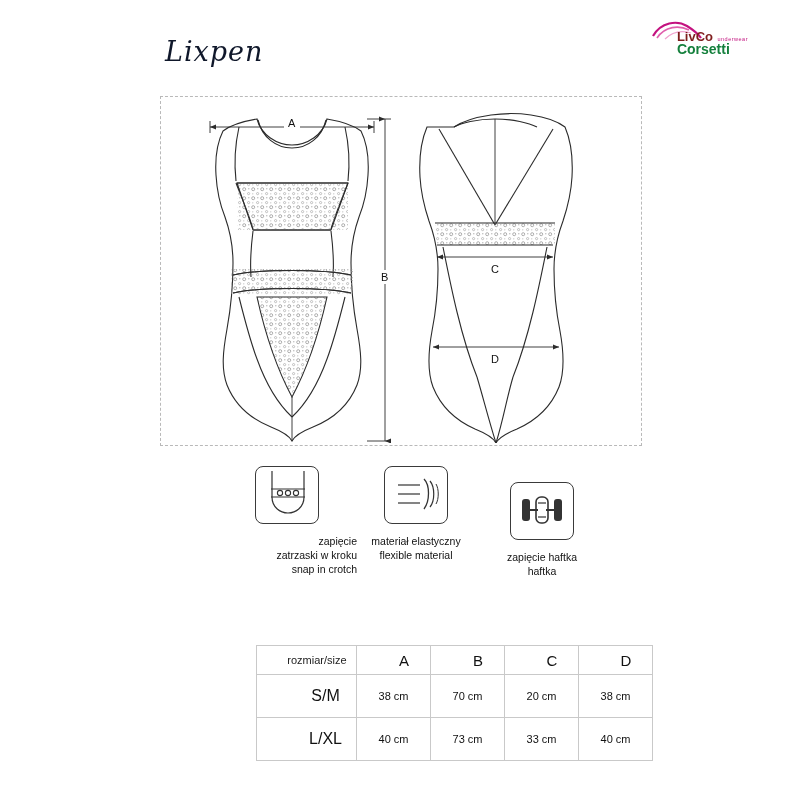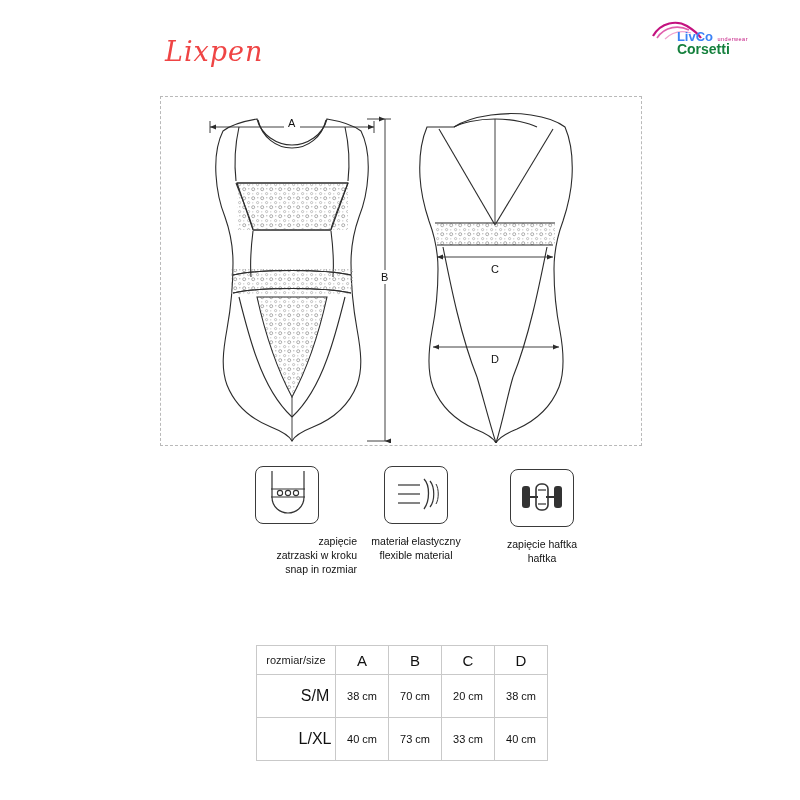--- a/index.html
+++ b/index.html
@@ -23,40 +23,40 @@
 
   
   .product-name {
     position: absolute;
     left: 165px;
     top: 36px;
     font-family: "DejaVu Serif", serif;
     font-style: italic;
     font-size: 27px;
     letter-spacing: 1px;
-    color: #ef4444;
+    color: #0f172a;
   }
   .brand {
     position: absolute;
     right: 52px;
     top: 22px;
     width: 100px;
     height: 40px;
   }
   .brand-text {
     position: absolute;
     right: 0;
     top: 6px;
     text-align: left;
     line-height: 1.0;
   }
   .brand-livco {
     font-size: 13px;
     font-weight: bold;
-    color: #3b82f6;
+    color: #7f1d1d;
     letter-spacing: 0px;
   }
   .brand-sub {
     font-size: 5.5px;
     color: #c3127f;
     letter-spacing: .5px;
   }
   .brand-corsetti {
     font-size: 14px;
     font-weight: bold;
@@ -106,21 +106,21 @@
     position: relative;
     background: #fff;
   }
   .feature .cap {
     font-size: 10.5px;
     line-height: 1.35;
     color: #111;
   }
   .f1 { left: 17px;  top: 0; text-align: right; }
   .f2 { left: 146px; top: 0; }
-  .f3 { left: 272px; top: 3px; }
+  .f3 { left: 272px; top: 16px; }
 
   
   .size-table {
     position: absolute;
     left: 256px;
     top: 645px;
     border-collapse: collapse;
     font-size: 13px;
   }
   .size-table td, .size-table th {
@@ -145,21 +145,21 @@
   .size-table .sz {
     height: 42px;
     font-size: 16px;
     padding-left: 38px;
   }
   .size-table .val {
     height: 42px;
     font-size: 11px;
   }
   
-  .size-table tr:first-child td { border-top: 1px solid #c9c9c9; }
+  .size-table tr:first-child td { border-top: 1px solid #c9c9c9; padding-left: 21px; }
 </style>
 </head>
 <body>
 
 <div class="page">
 
   <div class="product-name">Lixpen</div>
 
   <div class="brand">
     <svg class="brand-swoosh" viewBox="0 0 52 20">
@@ -323,21 +323,21 @@
           <path d="M13,22 L47,22" stroke="#333" stroke-width="1.2"></path>
           <path d="M13,30 L47,30" stroke="#333" stroke-width="1.2"></path>
           <circle cx="22" cy="26" r="2.6" fill="none" stroke="#333" stroke-width="1.1"></circle>
           <circle cx="30" cy="26" r="2.6" fill="none" stroke="#333" stroke-width="1.1"></circle>
           <circle cx="38" cy="26" r="2.6" fill="none" stroke="#333" stroke-width="1.1"></circle>
         </svg>
       </div>
       <div class="cap">
         <div>zapięcie</div>
         <div>zatrzaski w kroku</div>
-        <div>snap in rozmiar</div>
+        <div>snap in crotch</div>
       </div>
     </div>
 
     <div class="feature f2">
       <div class="box">
         <svg width="60" height="54" viewBox="0 0 60 54">
           <path d="M12,18 L34,18" stroke="#333" stroke-width="1.2"></path>
           <path d="M12,27 L34,27" stroke="#333" stroke-width="1.2"></path>
           <path d="M12,36 L34,36" stroke="#333" stroke-width="1.2"></path>
           <path d="M38,12 C 44,18 44,34 38,42" fill="none" stroke="#333" stroke-width="1.3"></path>

